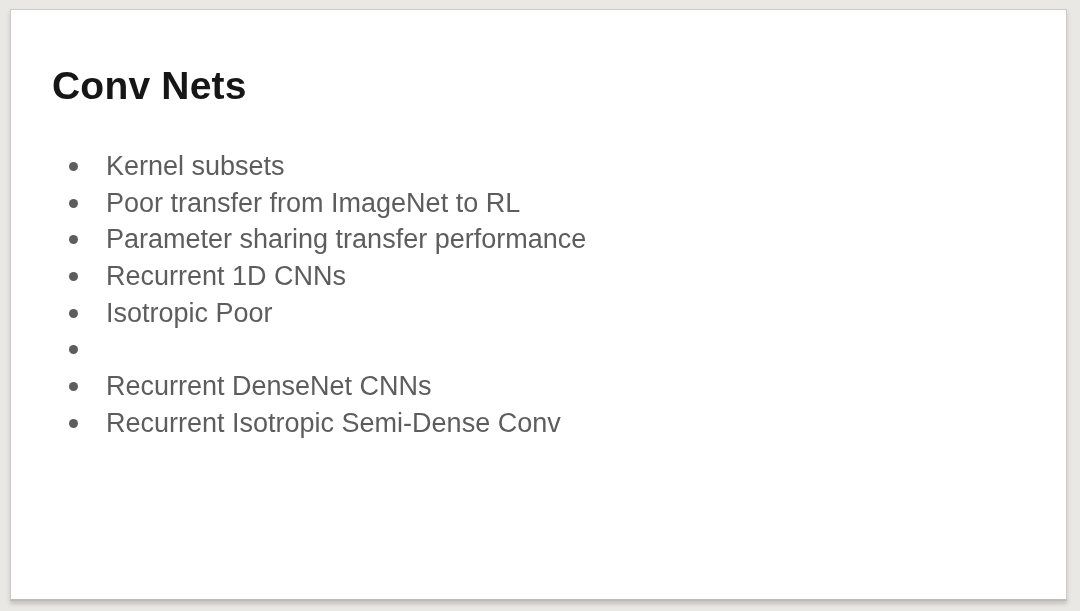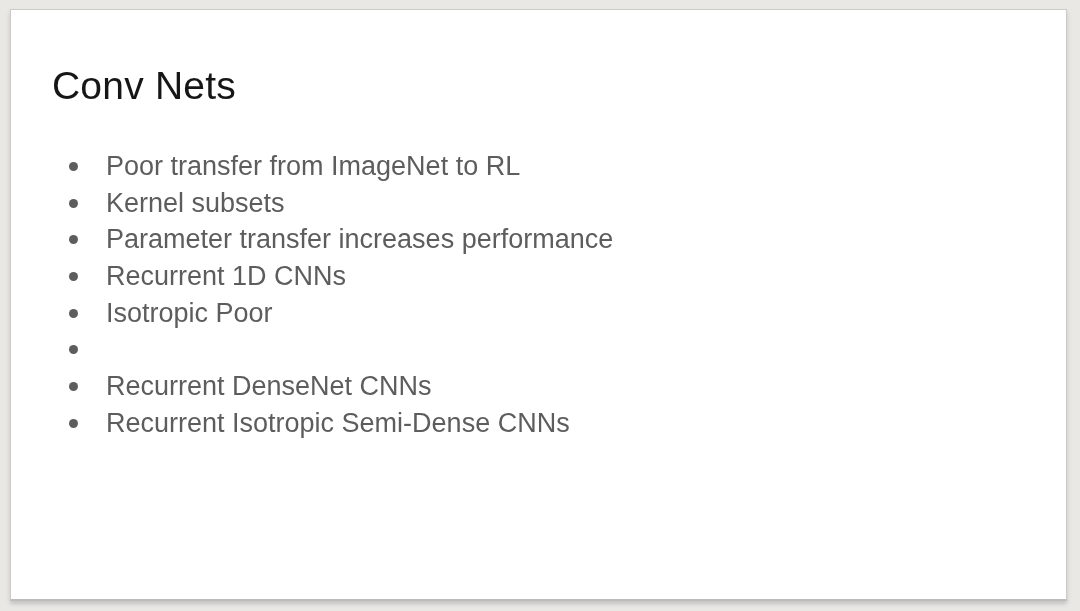--- a/index.html
+++ b/index.html
@@ -18,21 +18,21 @@
   }
   .slide{
     position:absolute;left:10px;top:9px;width:1057px;height:592px;
     background:var(--slide-bg);
     border:1px solid var(--slide-border);
     border-bottom:2px solid var(--slide-border-bottom);
     box-shadow:0 3px 4px rgba(130,130,126,0.35);
   }
   .slide-title{
     position:absolute;left:41px;top:53px;
-    font-size:39px;line-height:1.2;font-weight:400;
+    font-size:39px;line-height:1.2;font-weight:700;
     color:var(--title-color);
     letter-spacing:0.2px;
     white-space:nowrap;
   }
   .bullet-list{
     position:absolute;left:0;top:138px;right:20px;
     list-style:none;
   }
   .bullet-list li{
     position:relative;
@@ -49,23 +49,23 @@
     background:var(--body-color);
   }
 </style>
 </head>
 <body>
 
 <div class="stage">
   <div class="slide">
     <h1 class="slide-title">Conv Nets</h1>
     <ul class="bullet-list">
+        <li><span class="bullet-dot"></span><span>Kernel subsets</span></li>
         <li><span class="bullet-dot"></span><span>Poor transfer from ImageNet to RL</span></li>
-        <li><span class="bullet-dot"></span><span>Kernel subsets</span></li>
-        <li><span class="bullet-dot"></span><span>Parameter transfer increases performance</span></li>
+        <li><span class="bullet-dot"></span><span>Parameter sharing transfer performance</span></li>
         <li><span class="bullet-dot"></span><span>Recurrent 1D CNNs</span></li>
         <li><span class="bullet-dot"></span><span>Isotropic Poor</span></li>
         <li><span class="bullet-dot"></span></li>
         <li><span class="bullet-dot"></span><span>Recurrent DenseNet CNNs</span></li>
-        <li><span class="bullet-dot"></span><span>Recurrent Isotropic Semi-Dense CNNs</span></li>
+        <li><span class="bullet-dot"></span><span>Recurrent Isotropic Semi-Dense Conv</span></li>
       </ul>
   </div>
 </div>
 
 </body></html>

